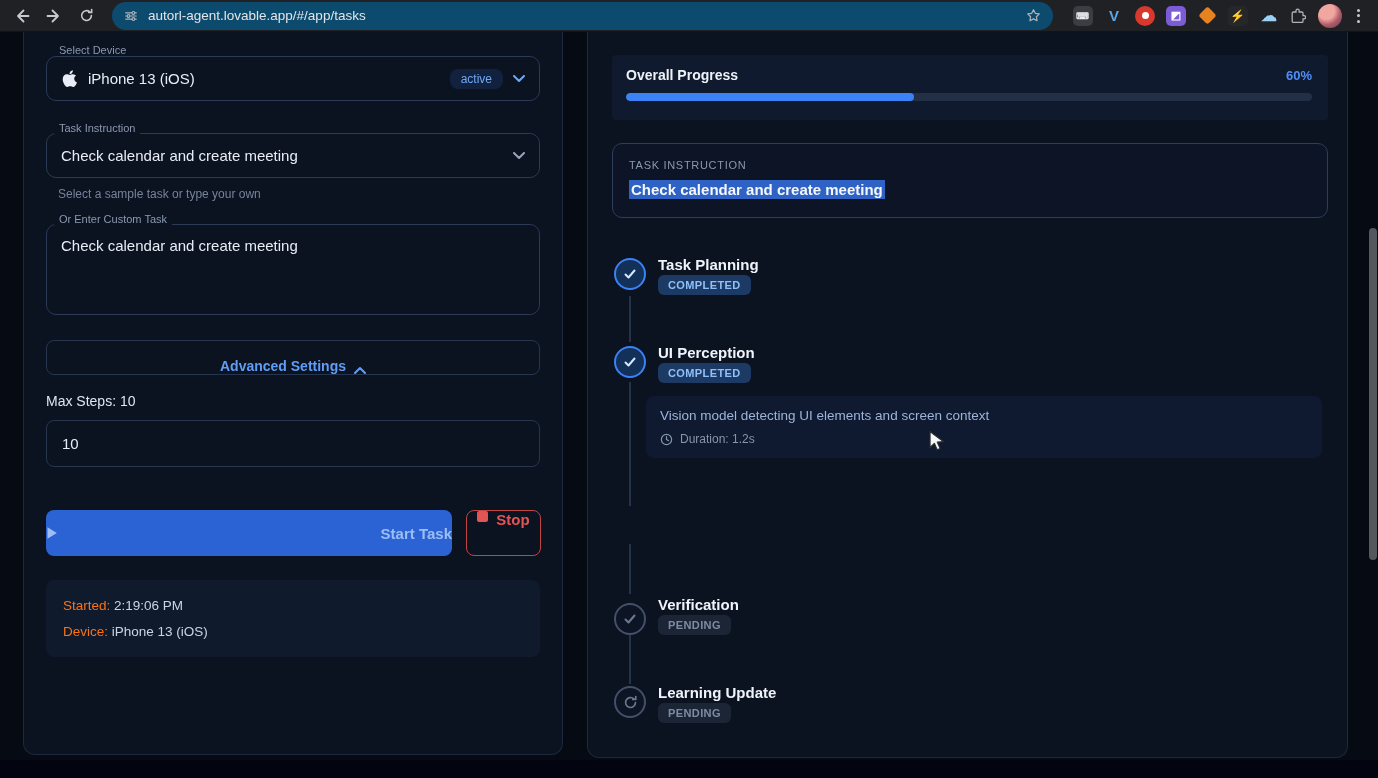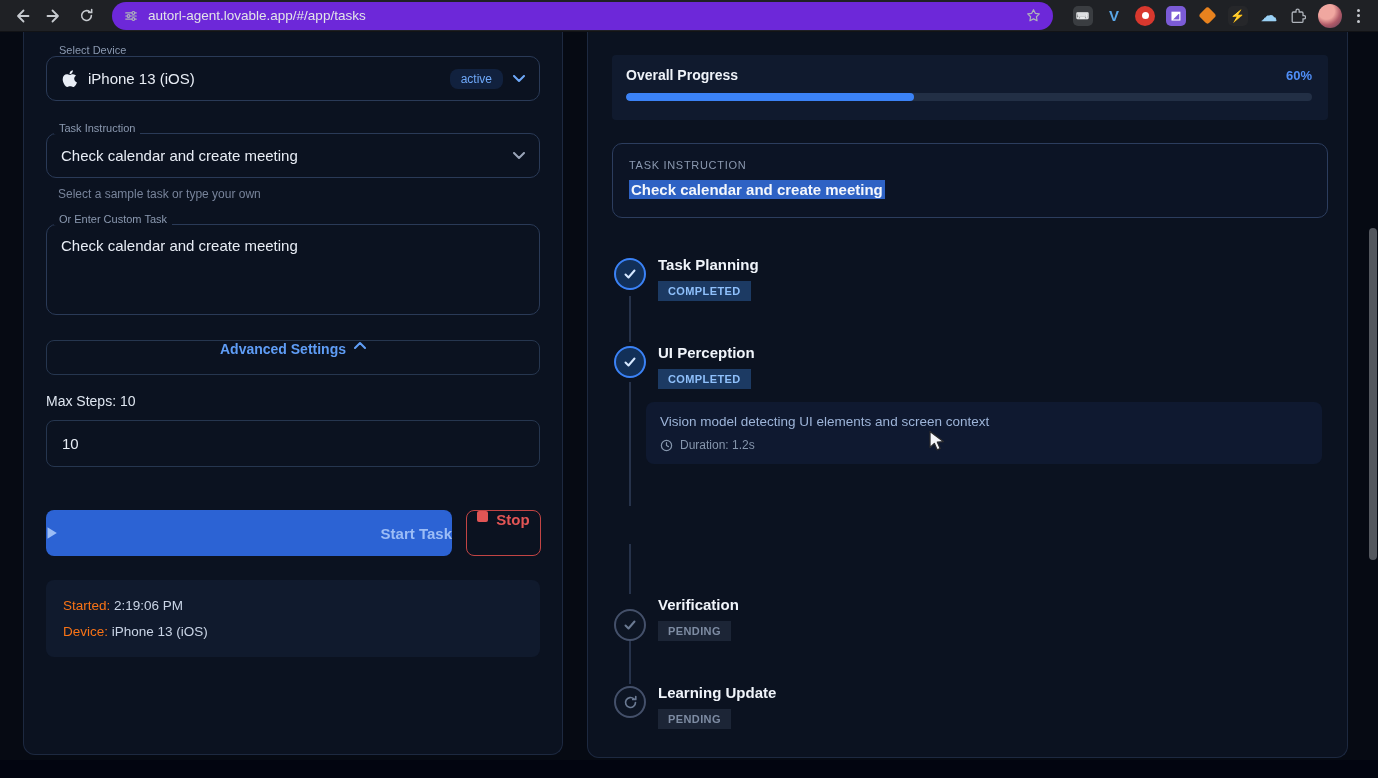--- a/index.html
+++ b/index.html
@@ -5,21 +5,21 @@
   * { box-sizing: border-box; margin: 0; padding: 0; }
   html,body { width:1378px; height:778px; }
   body {
     font-family: "Liberation Sans", sans-serif;
     background:#060a13; position:relative; overflow:hidden; color:#e8edf5;
   }
   
   .toolbar { position:absolute; top:0; left:0; right:0; height:32px; background:#1f2125;
     border-bottom:1px solid #121316; display:flex; align-items:center; padding:0 8px; gap:4px; z-index:50; }
   .navbtn { width:28px; height:28px; border-radius:50%; display:flex; align-items:center; justify-content:center; color:#c6cacf; flex:none; }
-  .omnibox { flex:1; height:28px; margin:0 8px; border-radius:14px; background:#6d28d9;
+  .omnibox { flex:1; height:28px; margin:0 8px; border-radius:14px; background:#0c4a6e;
     display:flex; align-items:center; padding:0 12px; gap:10px; min-width:0; }
   .urltext { font-size:13.5px; color:#e3e5e8; white-space:nowrap; overflow:hidden; flex:1; }
   .toolicon { color:#aeb3ba; display:flex; align-items:center; flex:none; }
   .extrow { display:flex; align-items:center; gap:11px; padding:0 8px; flex:none; }
   .ext { width:20px; height:20px; border-radius:5px; display:flex; align-items:center; justify-content:center;
     font-size:12px; font-weight:700; flex:none; }
   .ext.kb { background:#3a3d41; color:#e8eaec; font-size:9px; letter-spacing:1px; }
   .ext.v  { background:transparent; color:#5aa7e8; font-size:15px; }
   .ext.red { background:#d8382e; border-radius:50%; }
   .ext.red i { width:7px; height:7px; background:#fff; border-radius:50%; display:block; }
@@ -43,21 +43,21 @@
   .floatlabel { position:absolute; font-size:11px; color:#8b99b0; background:#0b1220; padding:0 5px; z-index:2; }
   .fieldbox { position:absolute; left:22px; width:494px; border:1px solid #2a3a57; border-radius:10px;
     display:flex; align-items:center; padding:0 14px; gap:10px; }
   .fieldbox .val { font-size:15px; color:#e8edf5; flex:1; }
   .pill-active { background:rgba(59,130,246,.14); color:#6ea8f8; font-size:12px; padding:3px 11px; border-radius:8px; flex:none; }
   .helper { position:absolute; left:34px; font-size:12px; color:#77839a; }
   .customtask { position:absolute; left:22px; width:494px; height:91px; border:1px solid #2a3a57; border-radius:10px;
     background:transparent; color:#e8edf5; font-size:15px; font-family:"Liberation Sans",sans-serif;
     padding:12px 14px; resize:none; outline:none; }
   .advanced { position:absolute; left:22px; width:494px; height:35px; border:1px solid #26364f; border-radius:8px;
-    background:transparent; display:flex; align-items:flex-start; justify-content:center; gap:8px;
+    background:transparent; display:flex; align-items:flex-end; justify-content:center; gap:8px;
     color:#5f9df6; font-size:14px; font-weight:700; }
   .maxlabel { position:absolute; left:22px; font-size:14px; color:#dfe6f0; }
   .maxinput { position:absolute; left:22px; width:494px; height:47px; border:1px solid #26364f; border-radius:8px;
     background:transparent; color:#e8edf5; font-size:15px; padding:0 15px; outline:none;
     font-family:"Liberation Sans",sans-serif; }
   .startbtn { position:absolute; left:22px; width:406px; height:46px; background:#2c63d4; border:none; border-radius:8px;
     display:flex; align-items:center; justify-content:space-between; gap:10px; color:#9cbdf6; font-size:15px; font-weight:700; }
   .stopbtn { position:absolute; left:442px; width:75px; height:46px; background:transparent; border:1px solid #c24444;
     border-radius:8px; display:flex; justify-content:center; gap:8px; color:#e25555;
     font-size:15px; font-weight:600; }
@@ -78,21 +78,21 @@
   .taskbox .tval span { background:#2e62c4; padding:1px 2px; }
   .connector { position:absolute; left:41px; width:2px; background:#26324a; }
   .step { position:absolute; left:26px; right:20px; display:flex; gap:12px; }
   .step-icon { width:32px; height:32px; border-radius:50%; flex:none; margin-top:6px; background:#0b1220;
     display:flex; align-items:center; justify-content:center; position:relative; z-index:1; }
   .step.completed  .step-icon { border:2px solid #3b82f6; background:#123058; color:#d6e8ff; }
   .step.inprogress .step-icon { border:2px solid #3b82f6; background:#0e1a30; color:#4f94f0; }
   .step.pending    .step-icon { border:2px solid #44506a; background:#0d1524; color:#6b7a93; }
   .step-title { font-size:15px; font-weight:700; color:#f0f4fa; line-height:20px; margin-top:3px; }
   .badge { display:inline-block; font-size:11px; font-weight:700; letter-spacing:.4px; padding:4px 10px;
-    border-radius:0; margin-top:6px; }
+    border-radius:6px; }
   .step.completed  .badge { background:#1c3a63; color:#8fc0fb; }
   .step.inprogress .badge { background:#2c3750; color:#93a5c2; }
   .step.pending    .badge { background:#1c2536; color:#7e8ca3; }
   .detailbox { margin-top:13px; margin-left:-12px; width:676px; background:#0f1930; border-radius:8px; padding:12px 14px; }
   .detailtext { font-size:13.5px; color:#9db4d8; }
   .durrow { display:flex; align-items:center; gap:7px; margin-top:9px; color:#8595ac; font-size:12px; }
   
   .scrollthumb { position:absolute; right:1px; top:228px; width:8px; height:332px; background:#53575e; border-radius:4px; z-index:60; }
   .cursor { position:absolute; left:928px; top:430px; z-index:70; pointer-events:none; }
 </style>

